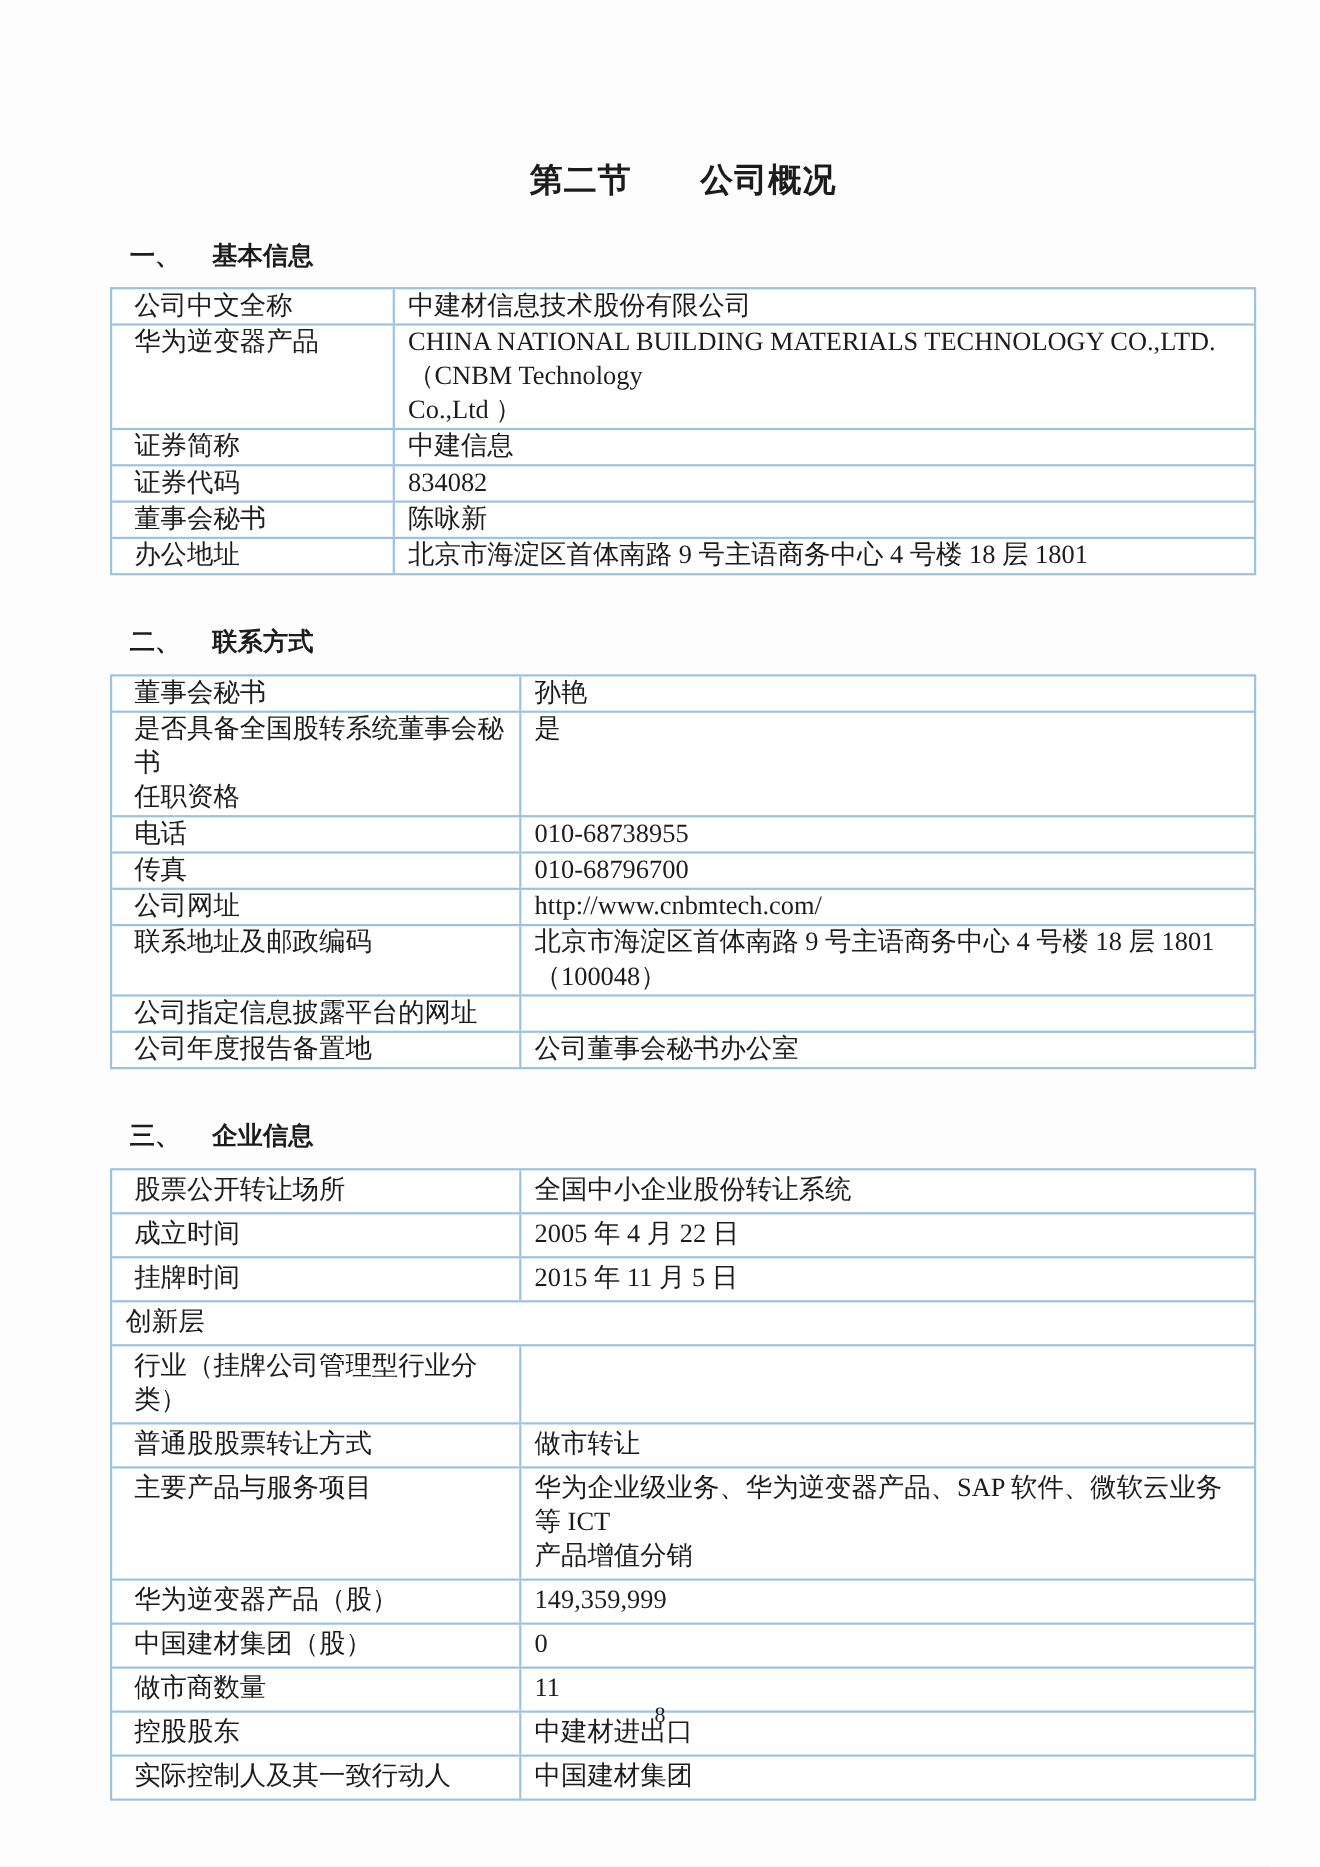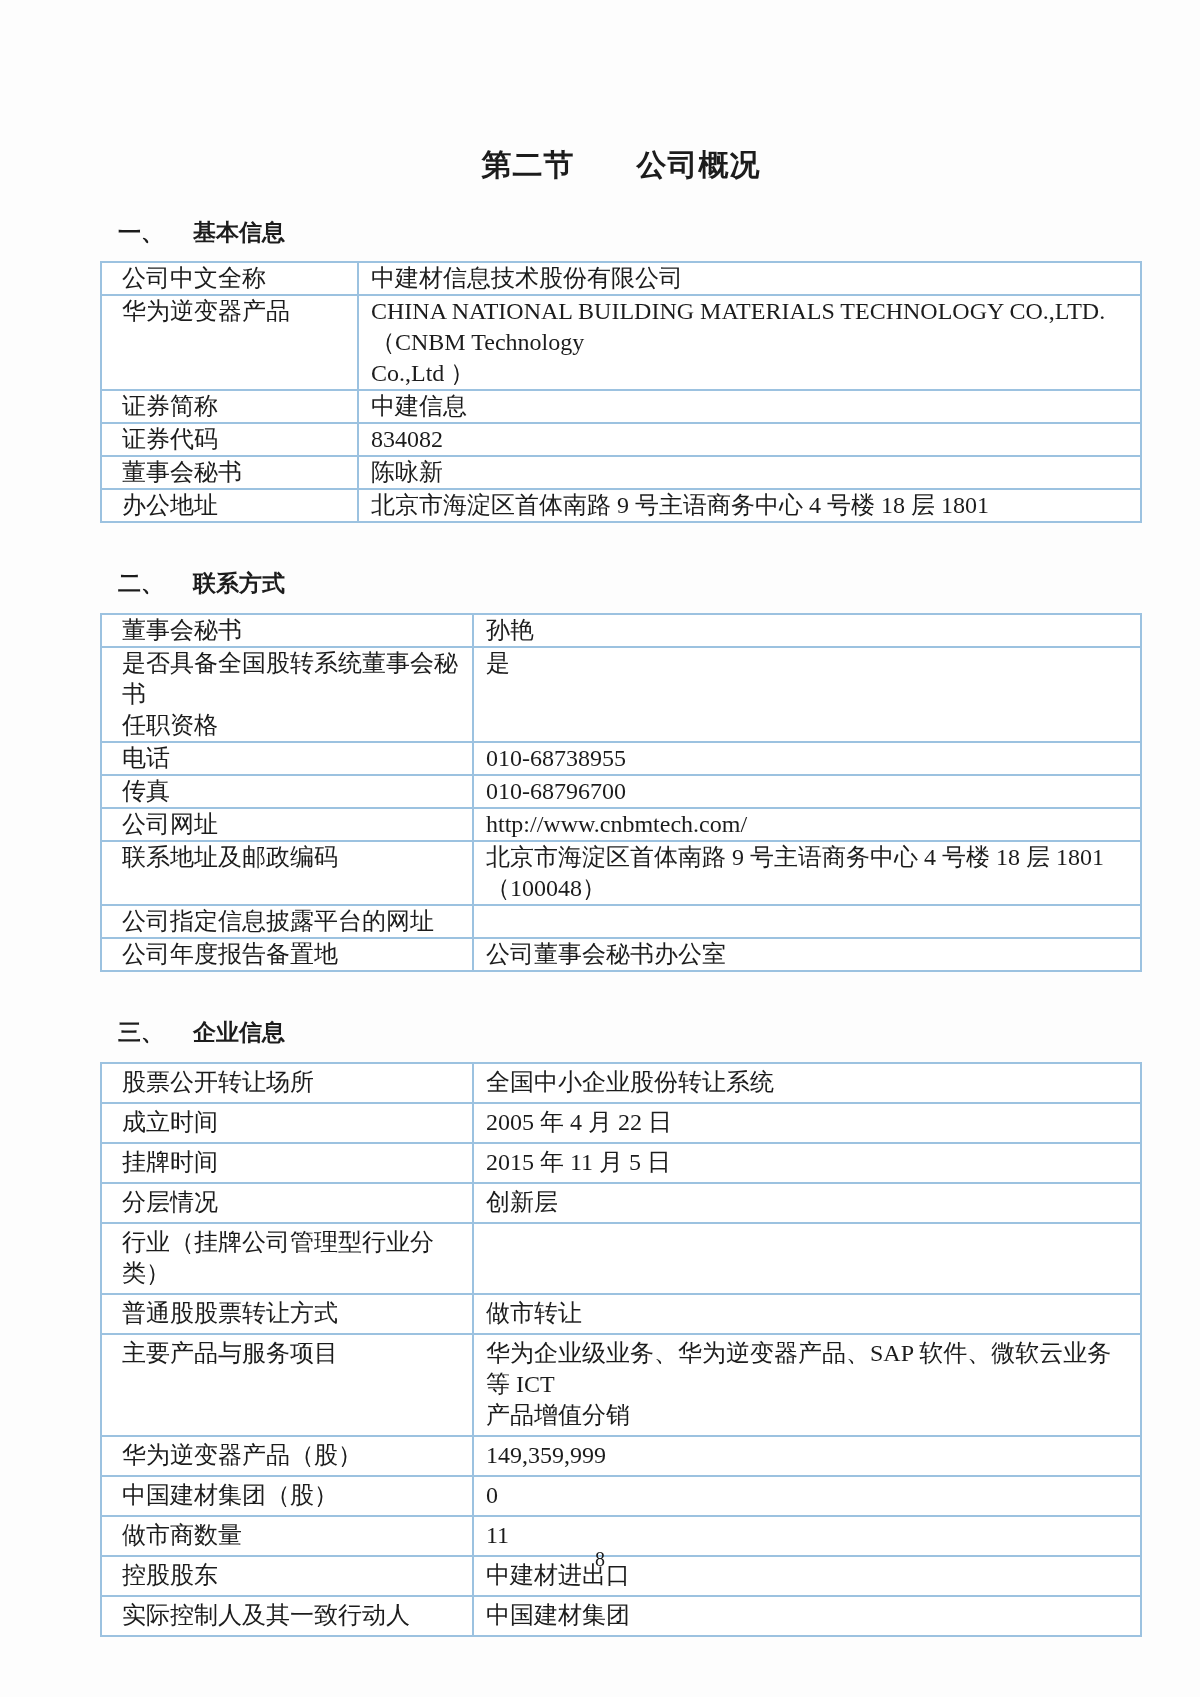--- a/index.html
+++ b/index.html
@@ -147,21 +147,20 @@
           </div>
           <div class="trow">
             <div class="cell label">成立时间</div>
             <div class="cell value">2005 年 4 月 22 日</div>
           </div>
           <div class="trow">
             <div class="cell label">挂牌时间</div>
             <div class="cell value">2015 年 11 月 5 日</div>
           </div>
           <div class="trow">
-            <div class="cell label">分层情况</div>
             <div class="cell value">创新层</div>
           </div>
           <div class="trow">
             <div class="cell label">行业（挂牌公司管理型行业分类）</div>
           </div>
           <div class="trow">
             <div class="cell label">普通股股票转让方式</div>
             <div class="cell value">做市转让</div>
           </div>
           <div class="trow">

